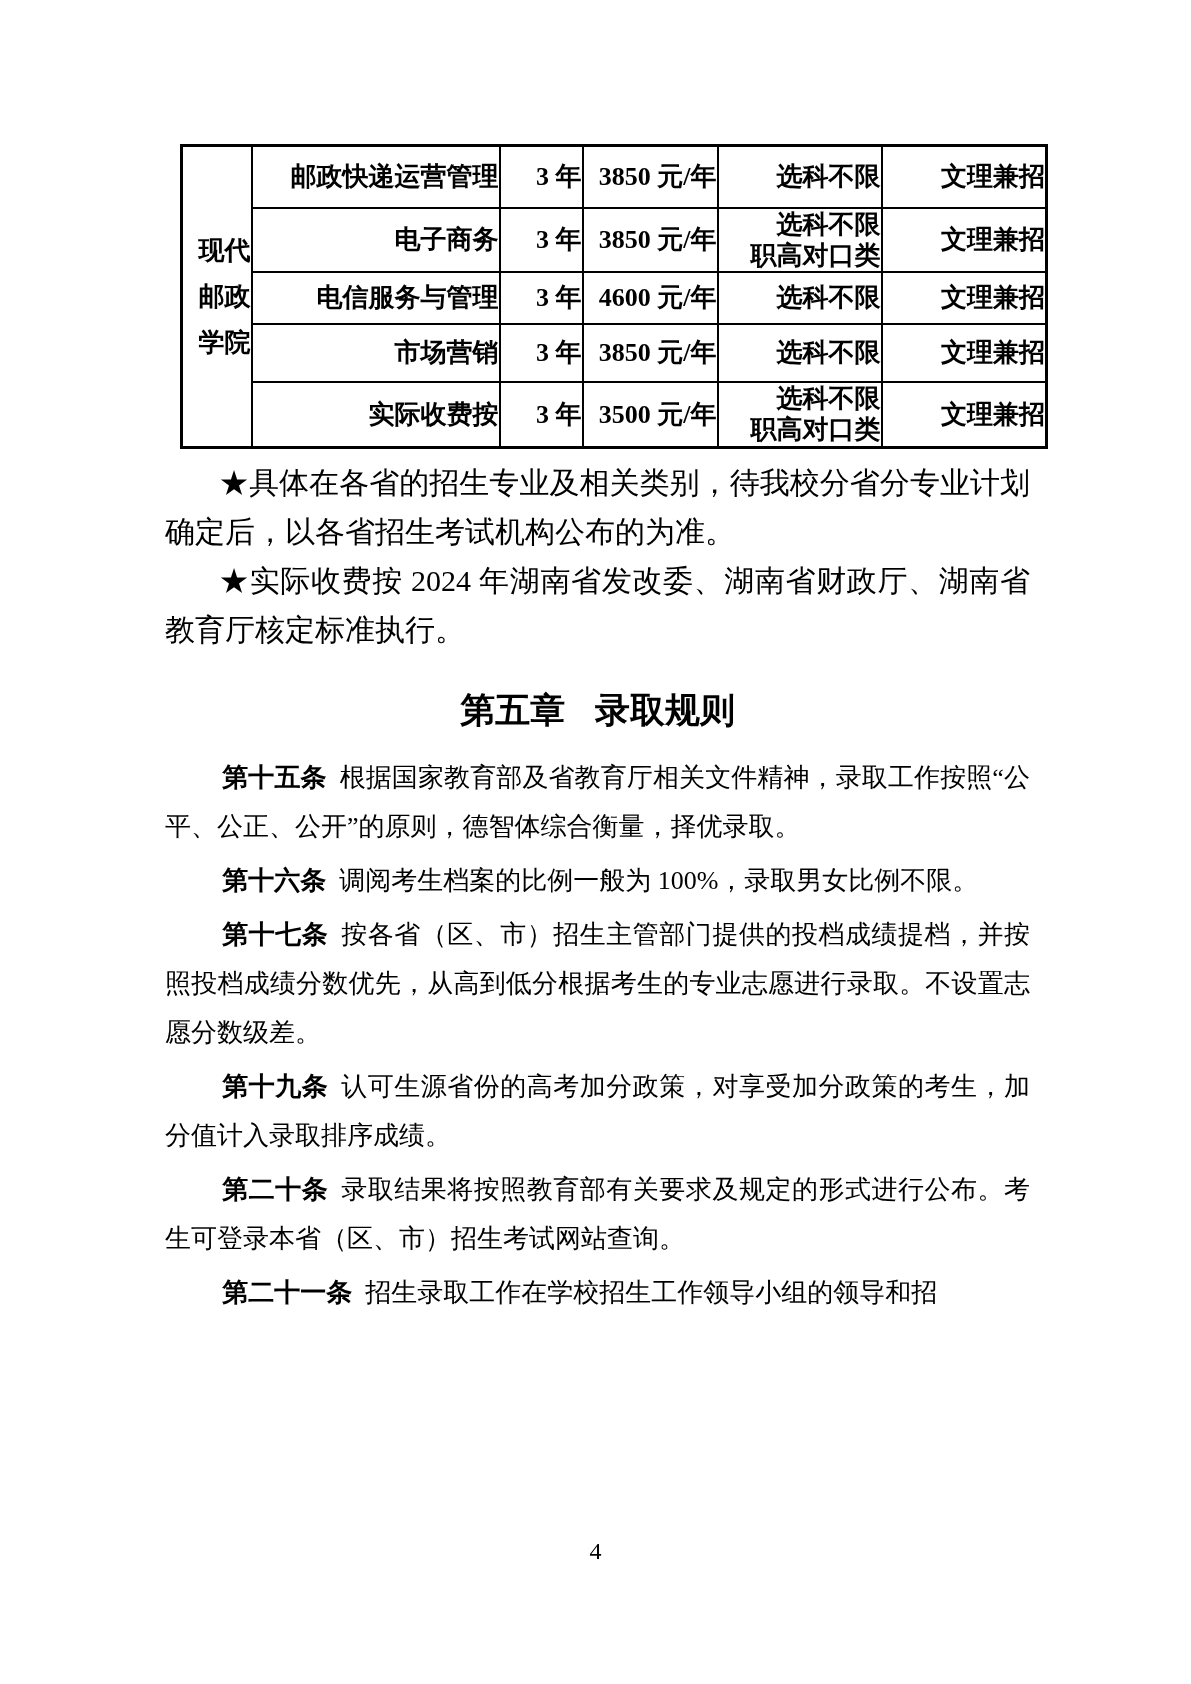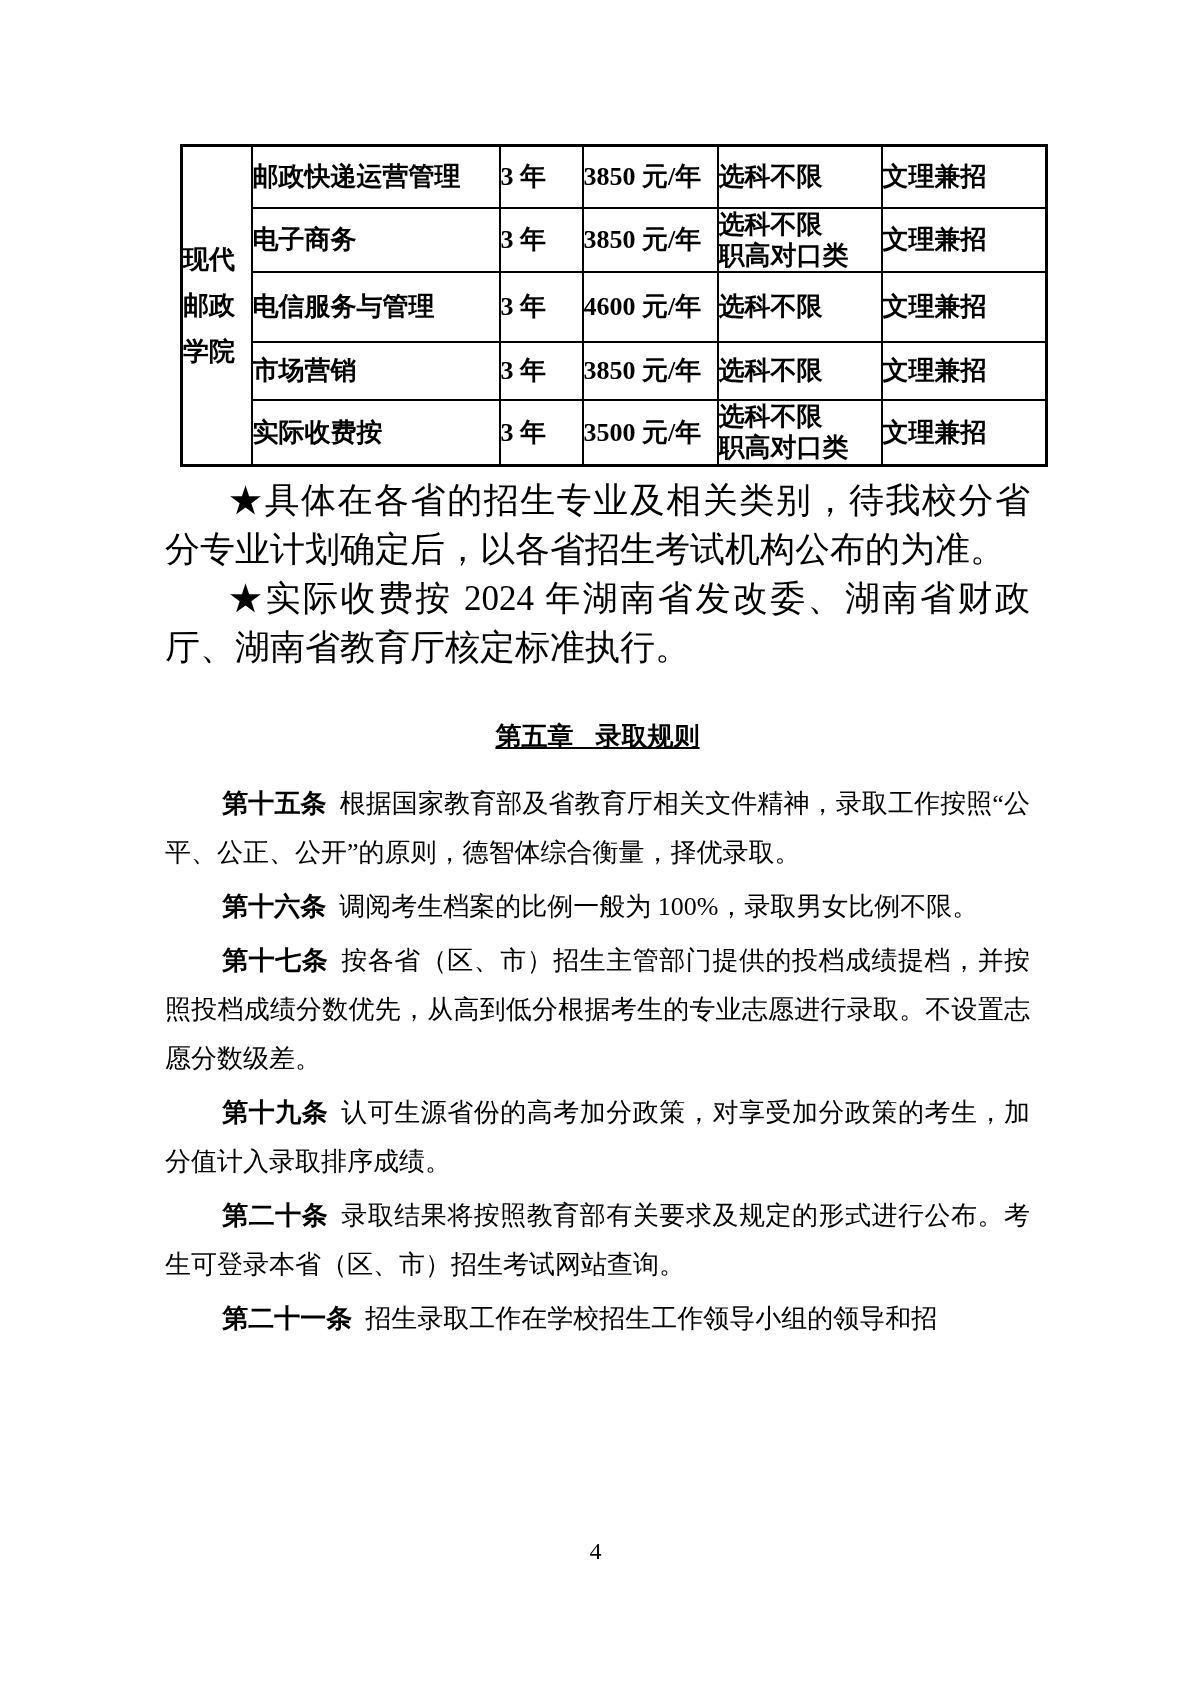--- a/index.html
+++ b/index.html
@@ -20,55 +20,54 @@
   table.program-table {
     border-collapse: collapse;
     table-layout: fixed;
     margin-top: 144px;
     margin-left: 15px;
     width: 865px;
     border: 3px solid #000;
   }
   table.program-table td {
     border: 2px solid #000;
-    text-align: left;
+    text-align: right;
     vertical-align: middle;
     font-weight: bold;
     font-size: 26px;
     padding: 0;
     overflow: hidden;
   }
   td.college-cell {
     font-size: 28px;
     line-height: 46px;
   }
   td.college-cell span { display: block; }
   .subject-line { display: block; line-height: 31px; }
   tr.r1 { height: 62px; }
   tr.r2 { height: 59px; }
-  tr.r3 { height: 70px; }
+  tr.r3 { height: 52px; }
   tr.r4 { height: 58px; }
   tr.r5 { height: 66px; }
   
   p.note {
-    font-size: 35px;
+    font-size: 30px;
     line-height: 49px;
     text-align: justify;
     text-indent: 1.8em;
     margin: 0;
   }
   p.note:first-of-type { margin-top: 9px; }
   h2.chapter-heading {
-    font-size: 26px;
+    font-size: 35px;
     font-weight: bold;
     text-align: center;
     word-spacing: 0.6em;
     line-height: 49px;
-    margin: 40px 0 18px 0;
-    text-decoration: underline;
+    margin: 32px 0 18px 0;
   }
   p.article {
     font-size: 26px;
     line-height: 49px;
     text-align: justify;
     text-indent: 2.2em;
     margin: 0 0 5px 0;
   }
   .article-label {
     font-weight: bold;

